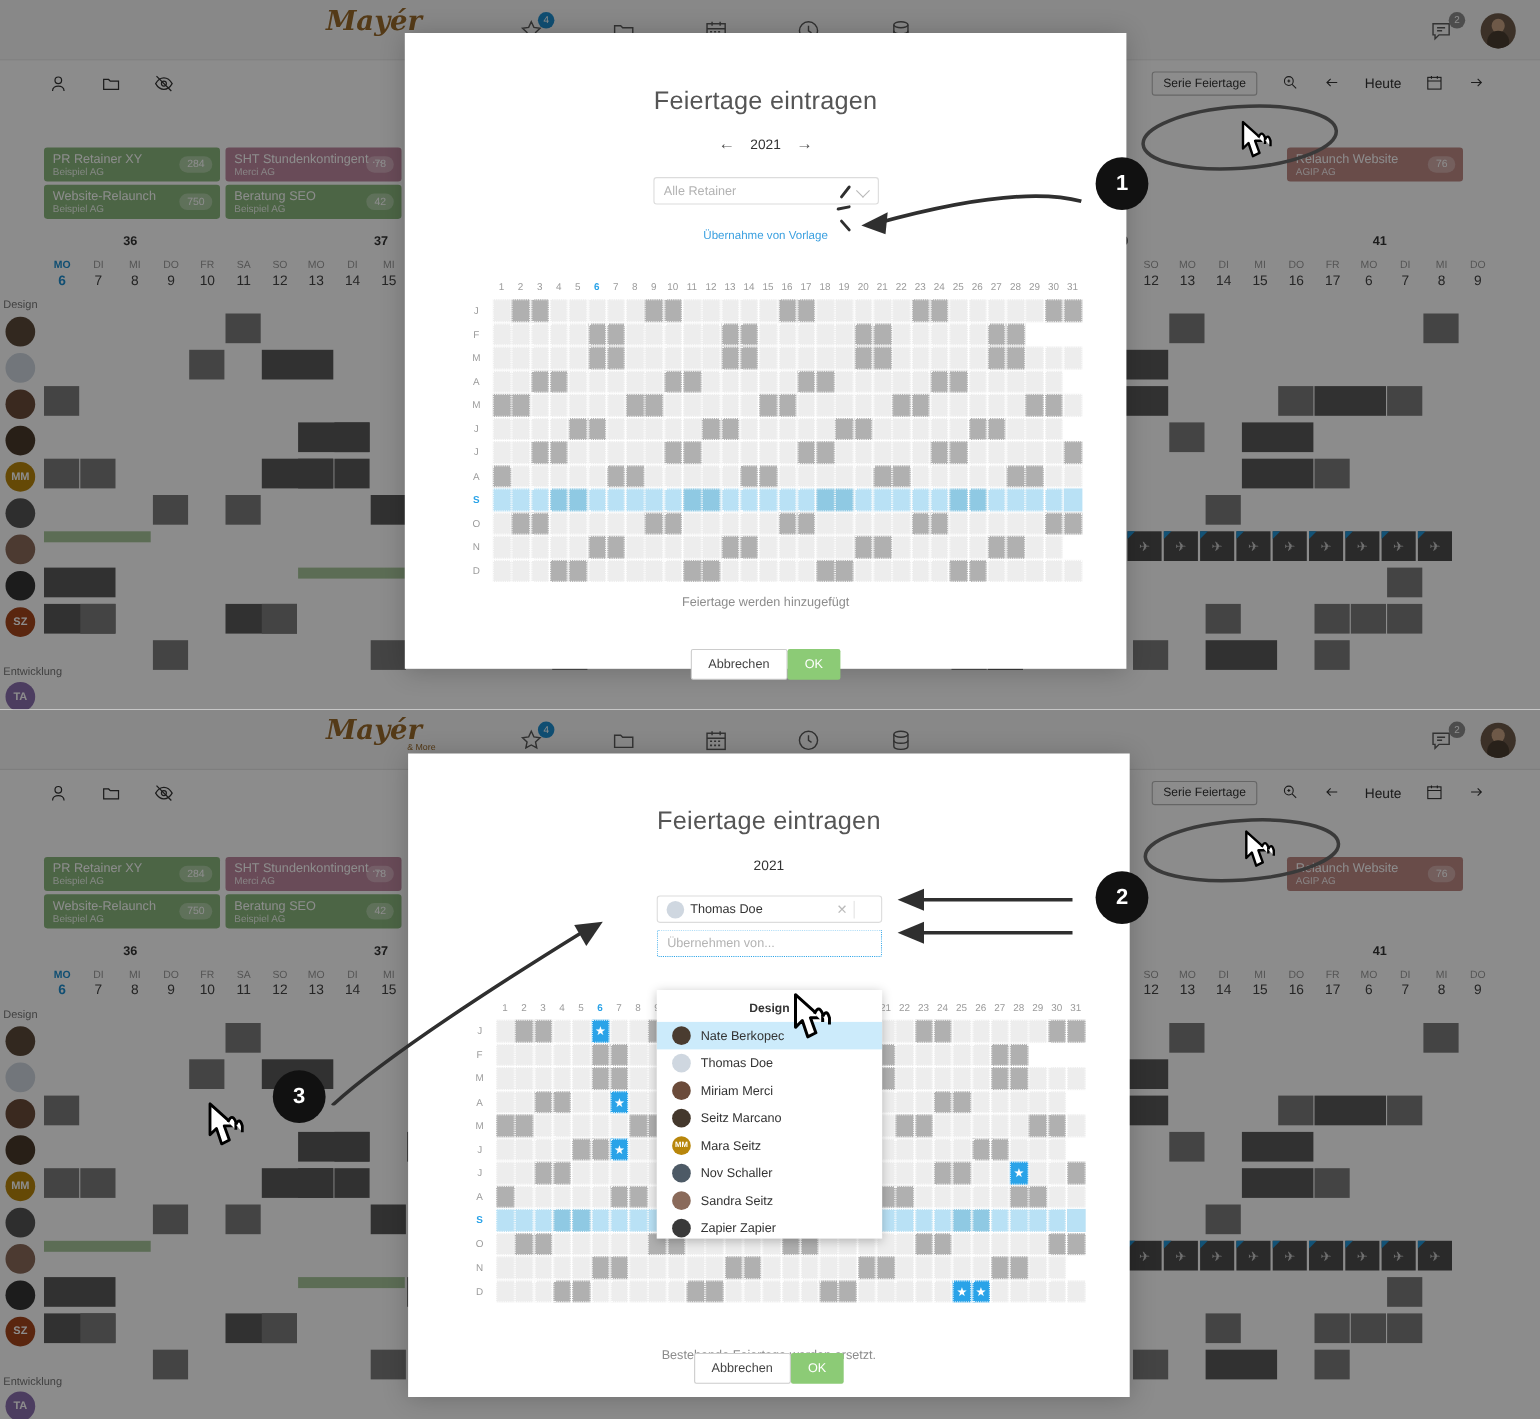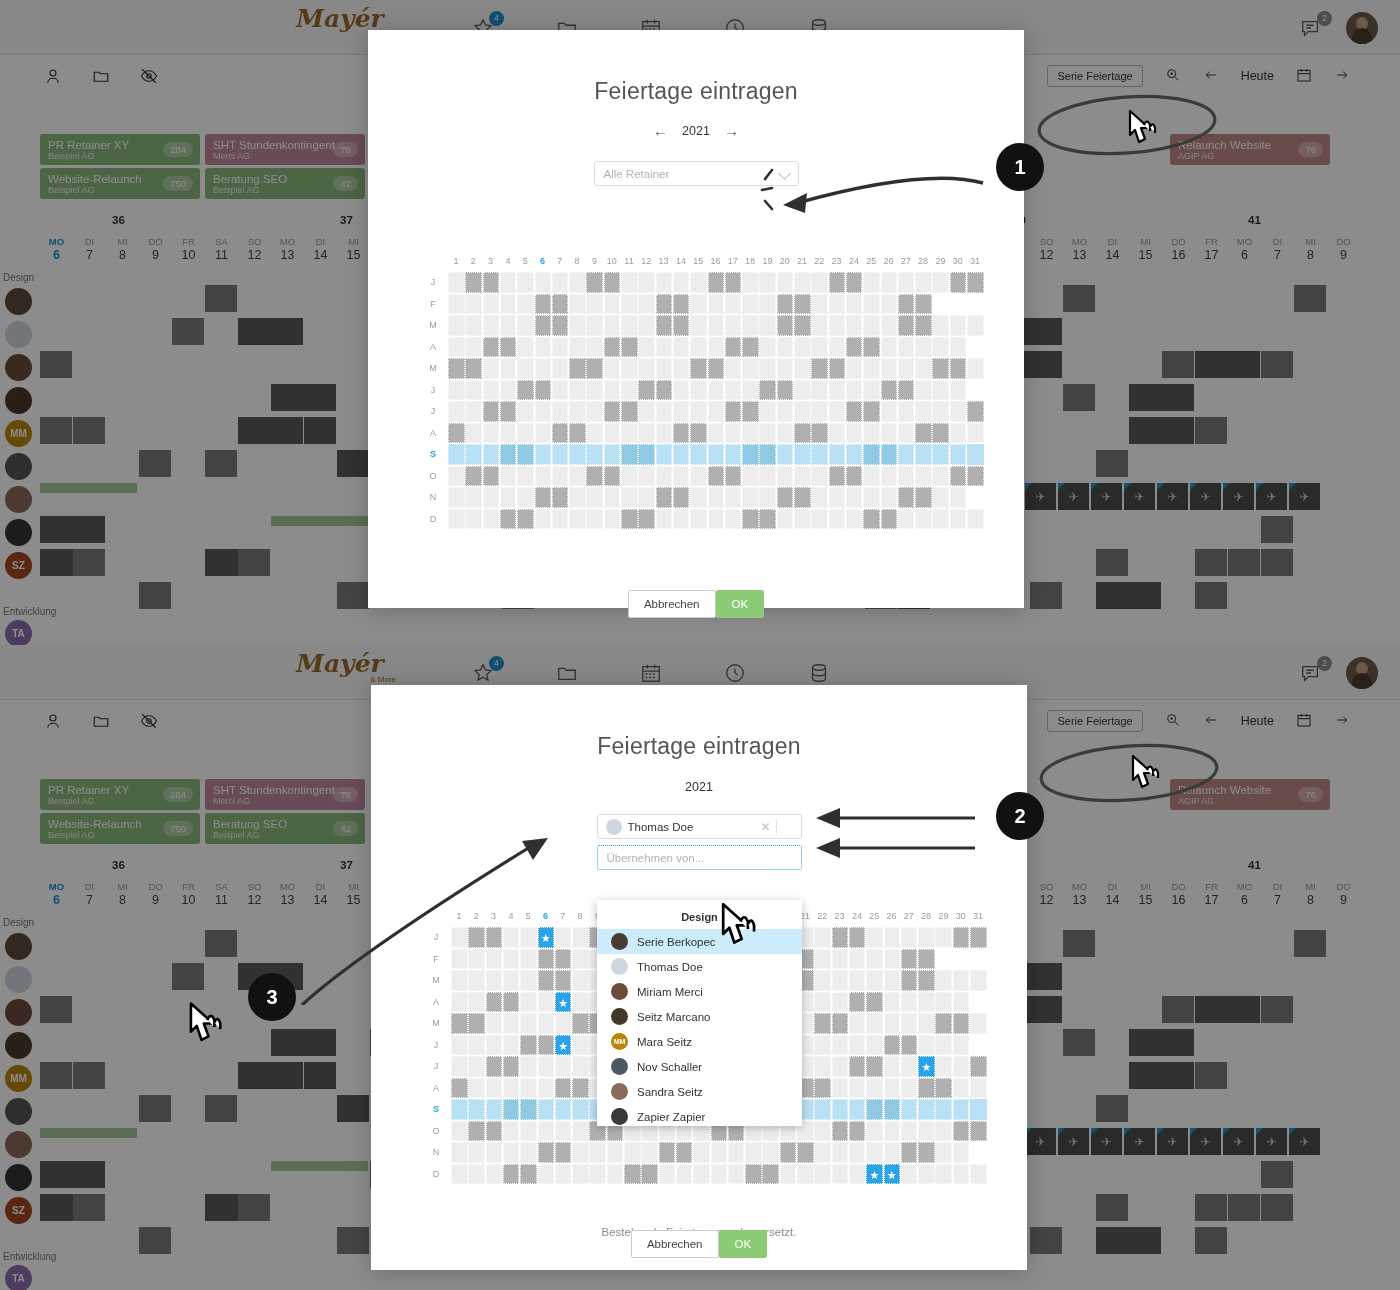--- a/index.html
+++ b/index.html
@@ -594,20 +594,21 @@
     <div class="m-title">Feiertage eintragen</div>
     <div class="m-yearnav">
       <span class="arw">←</span>
       <span class="m-year">2021</span>
       <span class="arw">→</span>
     </div>
     <div class="m-select">
       <span>Alle Retainer</span>
       <span class="chev"></span>
     </div>
+    <div class="m-link">Übernahme von Vorlage</div>
 
     <div class="cal" id="cal-1">
         <div class="cal-head">
           <span class="" style="left: 0px;">1</span>
           <span class="" style="left: 17.3px;">2</span>
           <span class="" style="left: 34.6px;">3</span>
           <span class="" style="left: 51.9px;">4</span>
           <span class="" style="left: 69.2px;">5</span>
           <span class="hl" style="left: 86.5px;">6</span>
           <span class="" style="left: 103.8px;">7</span>
@@ -1039,20 +1040,21 @@
           <div class="cl we" style="left: 415.2px;"></div>
           <div class="cl we" style="left: 432.5px;"></div>
           <div class="cl" style="left: 449.8px;"></div>
           <div class="cl" style="left: 467.1px;"></div>
           <div class="cl" style="left: 484.4px;"></div>
           <div class="cl" style="left: 501.7px;"></div>
           <div class="cl" style="left: 519px;"></div>
         </div>
       </div>
 
+    <div class="m-note" style="top:512px">Feiertage werden hinzugefügt</div>
     <div class="m-actions" style="top:560px">
       <button class="btn-cancel">Abbrechen</button>
       <button class="btn-ok">OK</button>
     </div>
   </div>
 
   <svg class="anno" style="left:1030px;top:90px;width:200px;height:85px">
     <ellipse cx="97" cy="35" rx="88" ry="28" fill="none" stroke="#3a3a3a" stroke-width="3.2" transform="rotate(-4 97 35)"></ellipse>
   </svg>
   <svg class="anno" style="left:745px;top:165px;width:250px;height:55px">
@@ -1959,21 +1961,21 @@
           <div class="cl" style="left: 484.4px;"></div>
           <div class="cl" style="left: 501.7px;"></div>
           <div class="cl" style="left: 519px;"></div>
         </div>
       </div>
 
     <div class="dd" id="dd-2">
       <div class="dd-group">Design</div>
     <div class="dd-item active">
           <span class="dd-av" style="background: rgb(74, 60, 48);"></span>
-          <span>Serie Berkopec</span>
+          <span>Nate Berkopec</span>
         </div>
         <div class="dd-item">
           <span class="dd-av" style="background: rgb(207, 215, 224);"></span>
           <span>Thomas Doe</span>
         </div>
         <div class="dd-item">
           <span class="dd-av" style="background: rgb(107, 75, 58);"></span>
           <span>Miriam Merci</span>
         </div>
         <div class="dd-item">

